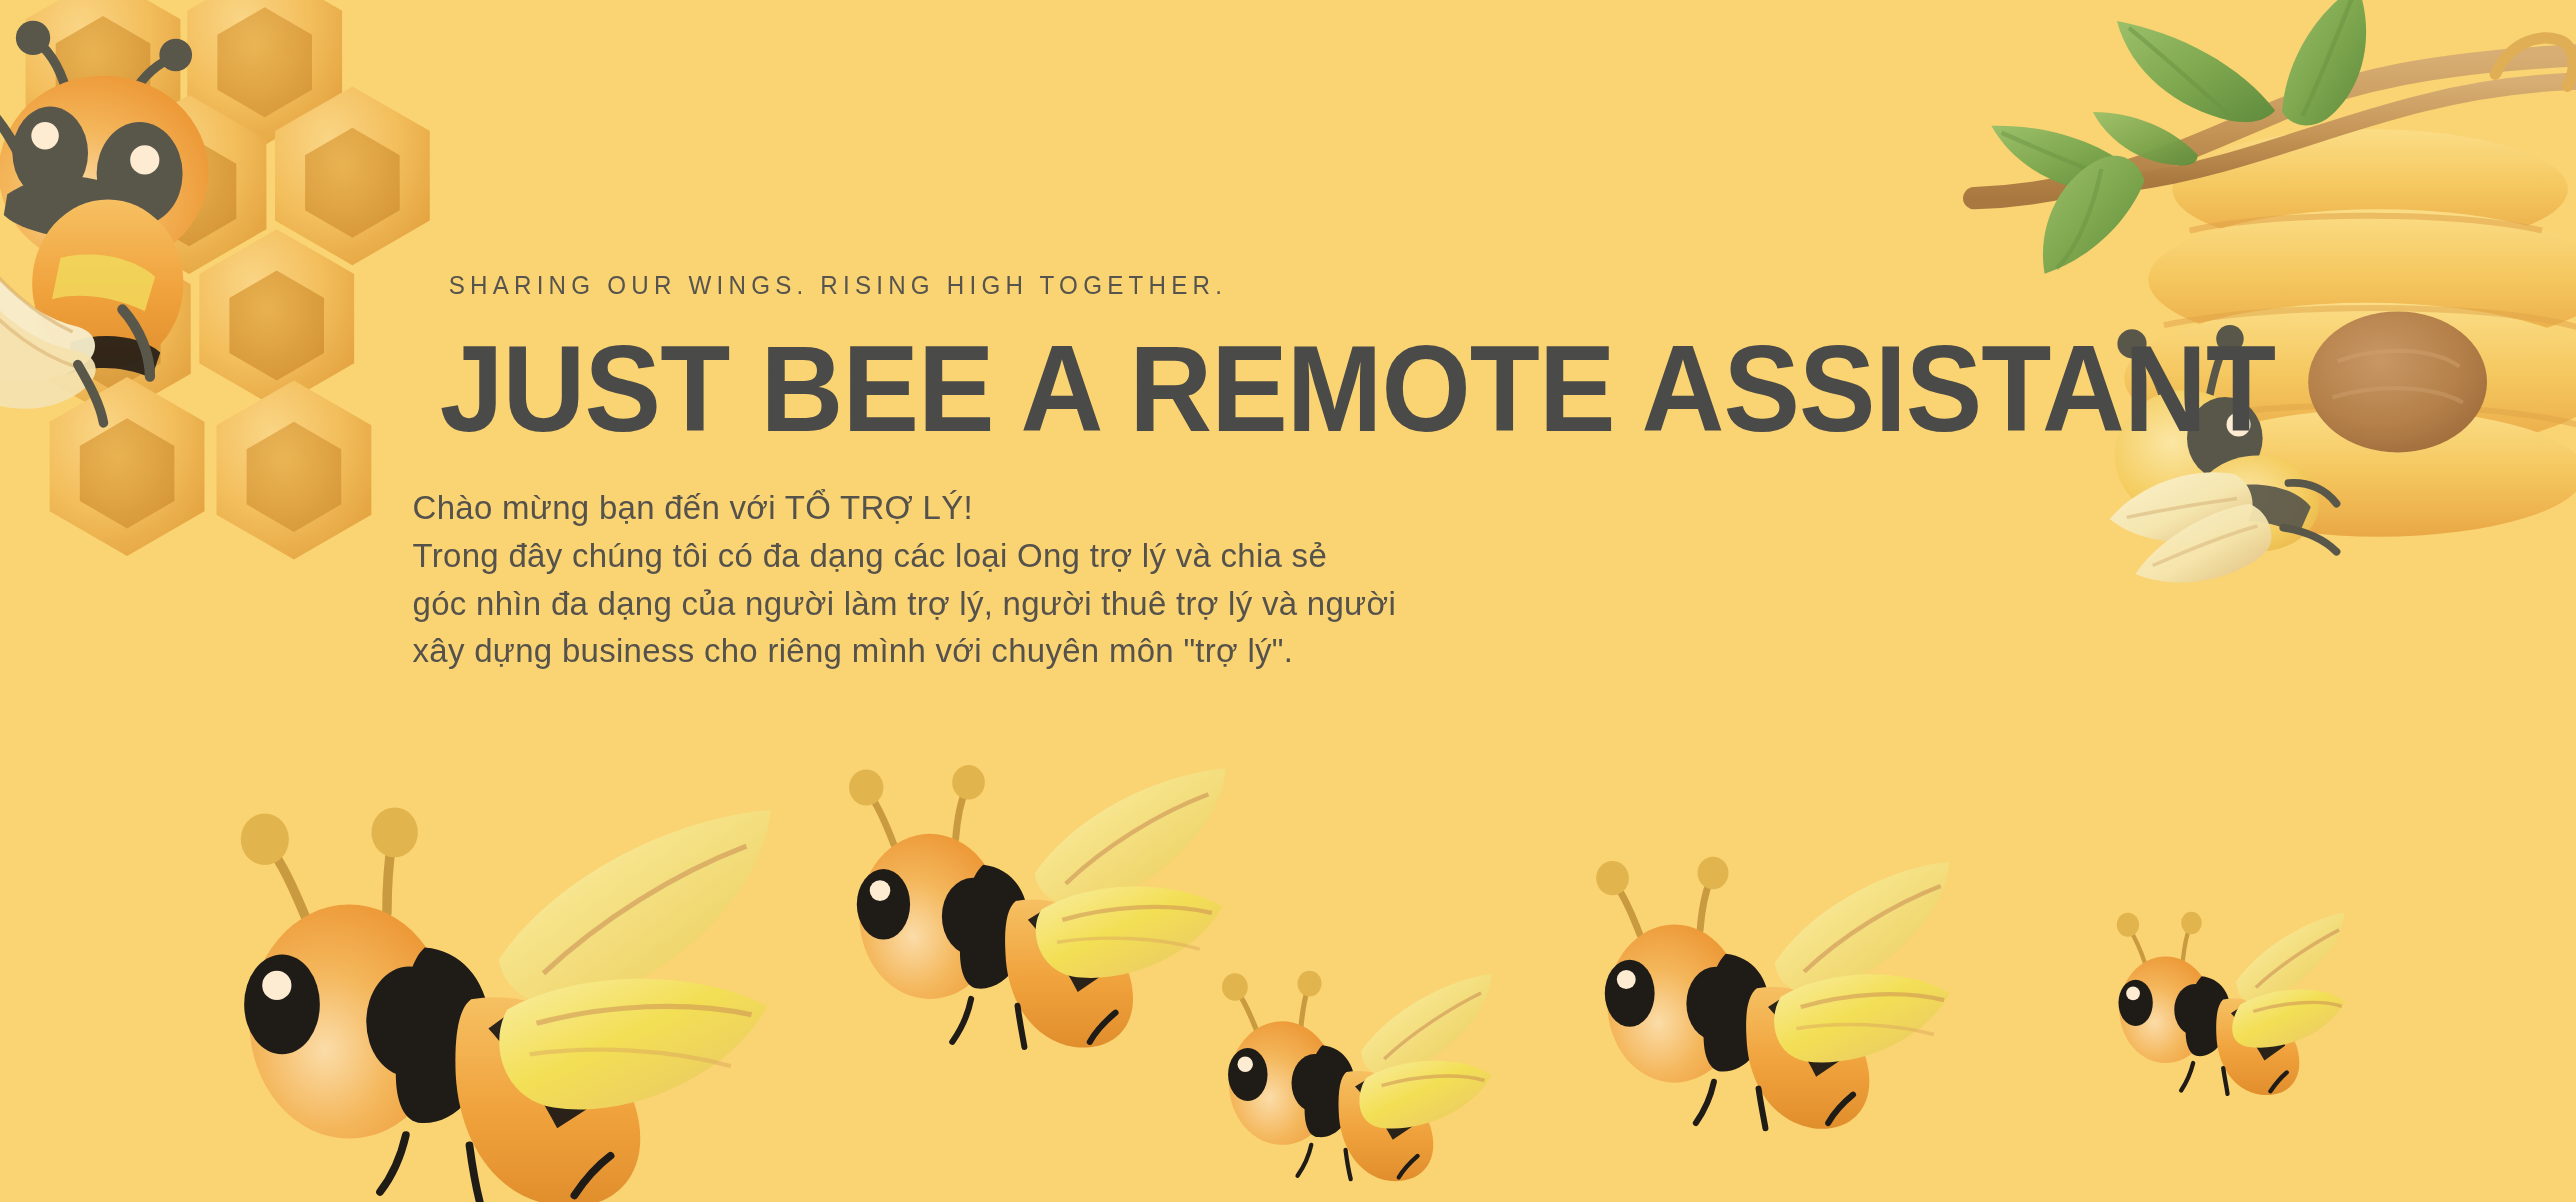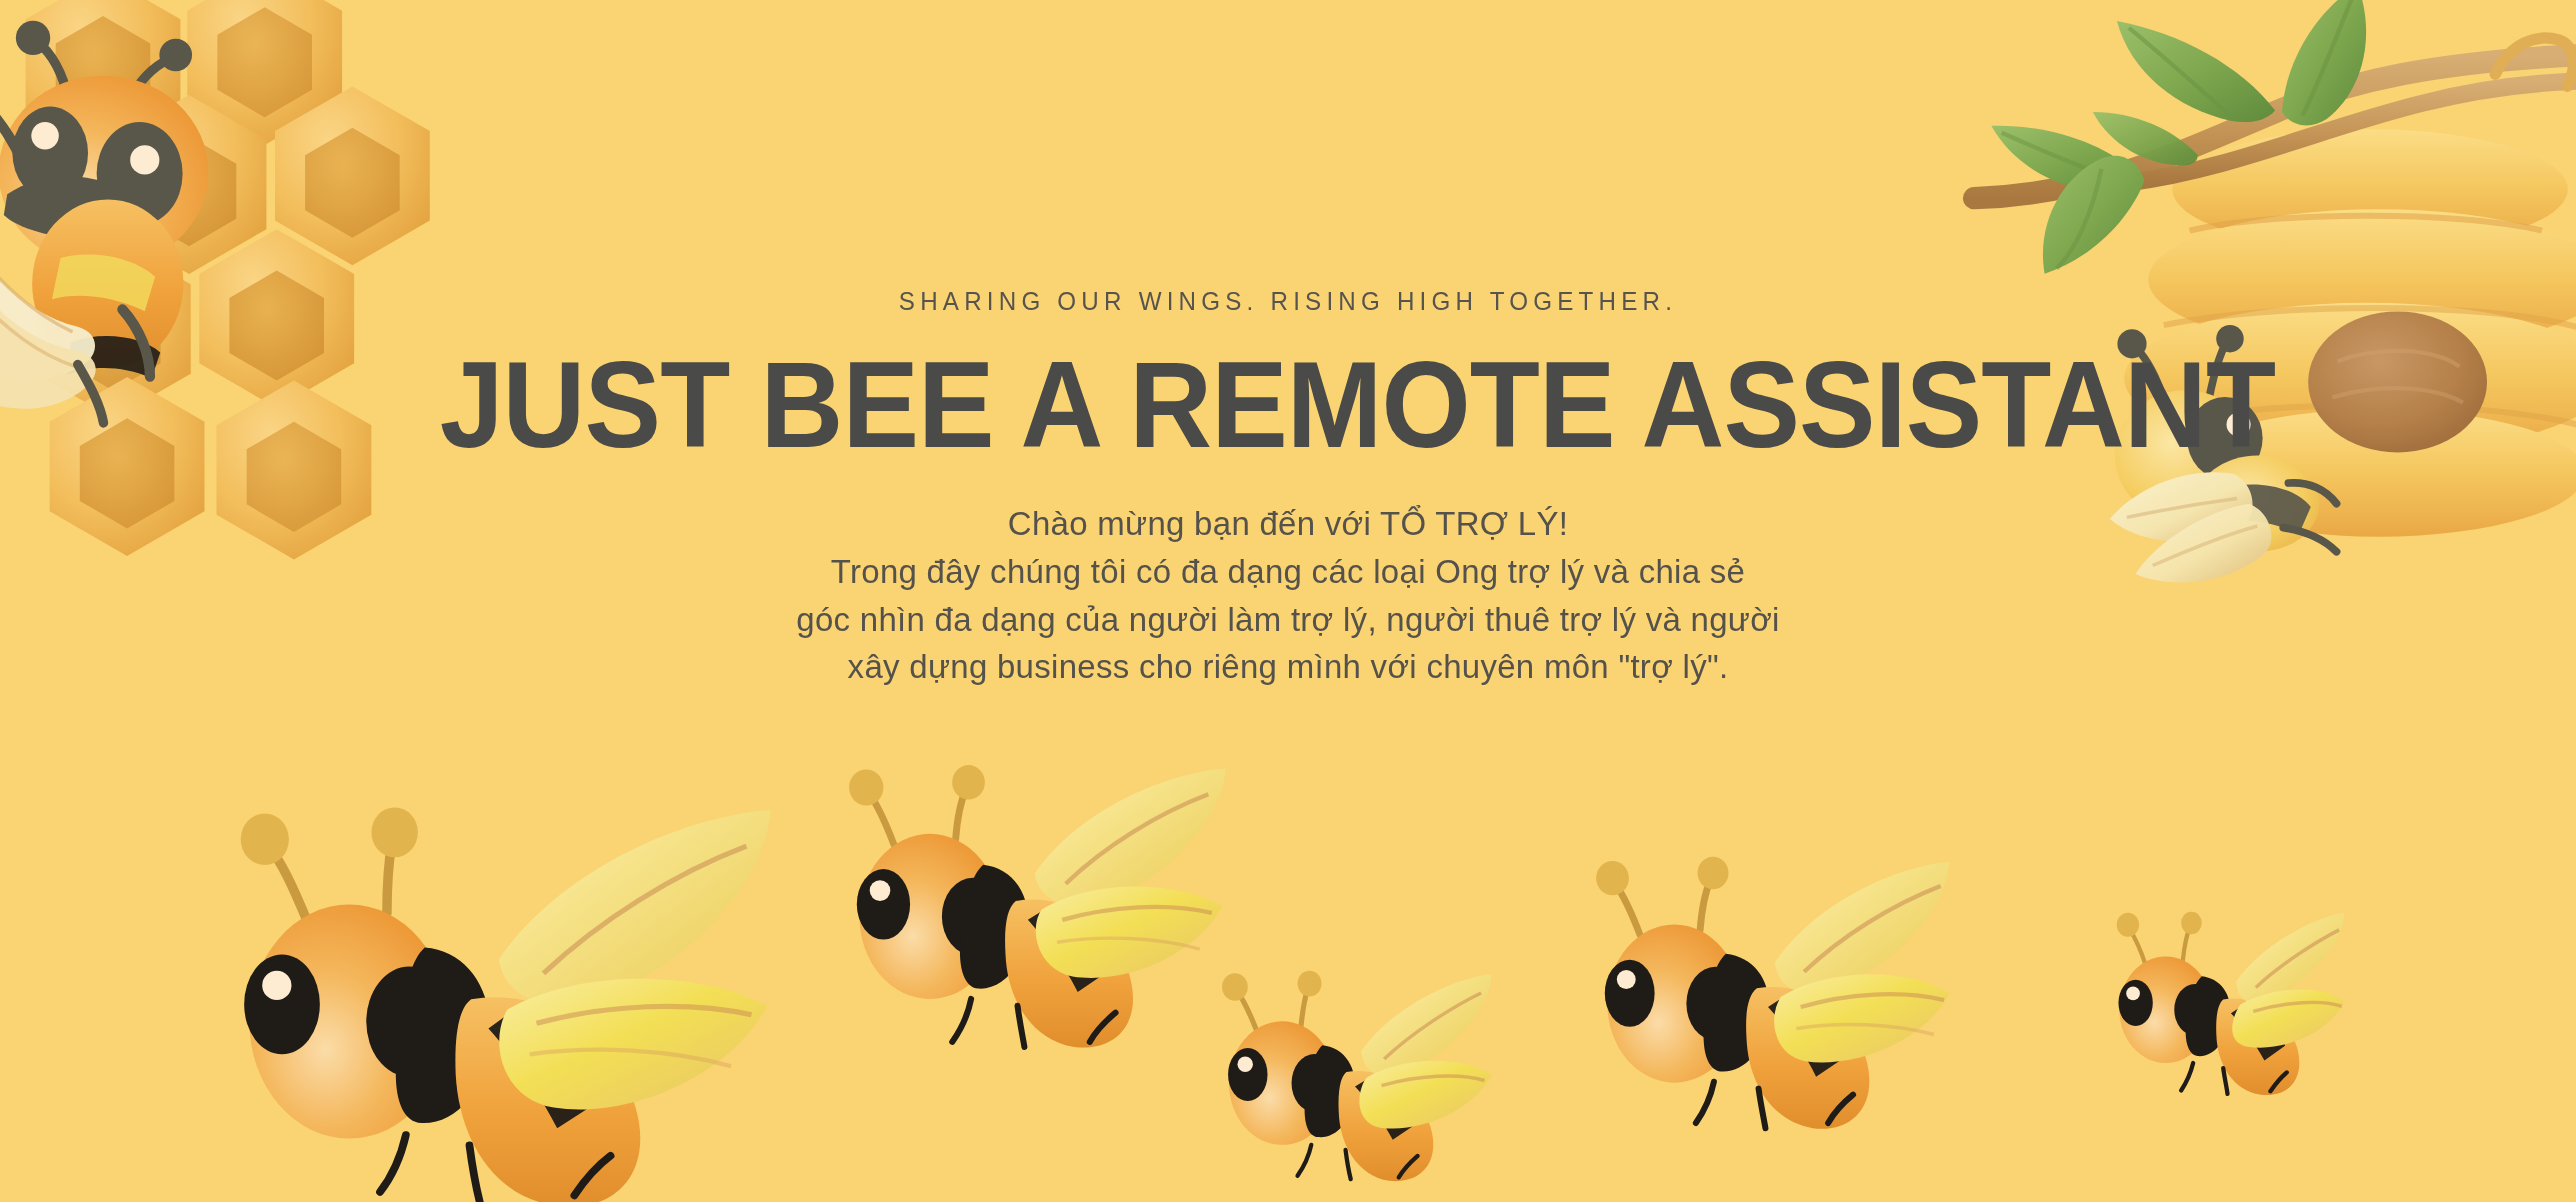--- a/index.html
+++ b/index.html
@@ -10,23 +10,22 @@
     position:relative;
   }
   .stage { position:absolute; inset:0; overflow:hidden; }
 
   
   .text-block {
     position:absolute;
     left:50%; transform:translateX(-50%);
     top:272px;
     width:1805px;
-    text-align:center;
+    text-align:left;
     z-index:40;
-    margin-top:16px;
   }
   .tagline {
     color:#57544e;
     font-size:26px;
     font-weight:400;
     letter-spacing:5.6px;
     font-family:"Liberation Sans Narrow","Liberation Sans",sans-serif;
     transform:scaleX(.93);
     white-space:nowrap;
     line-height:1;

